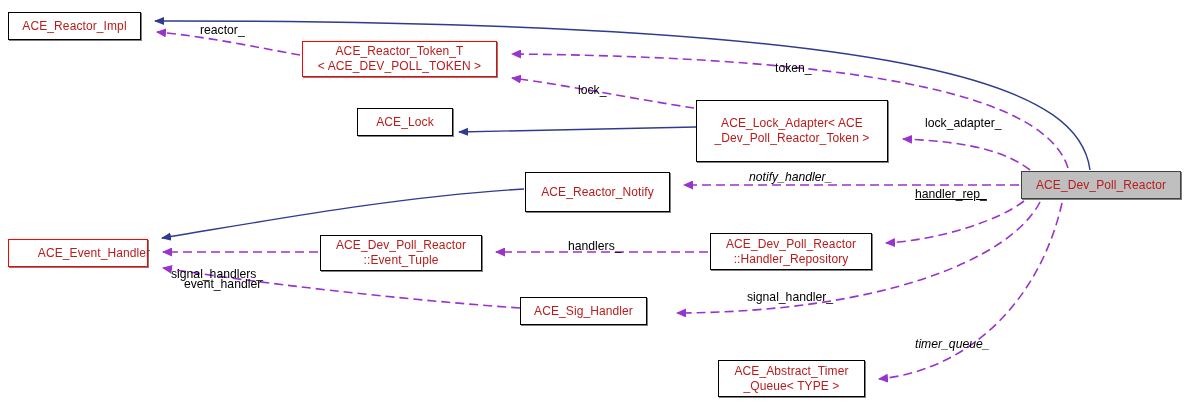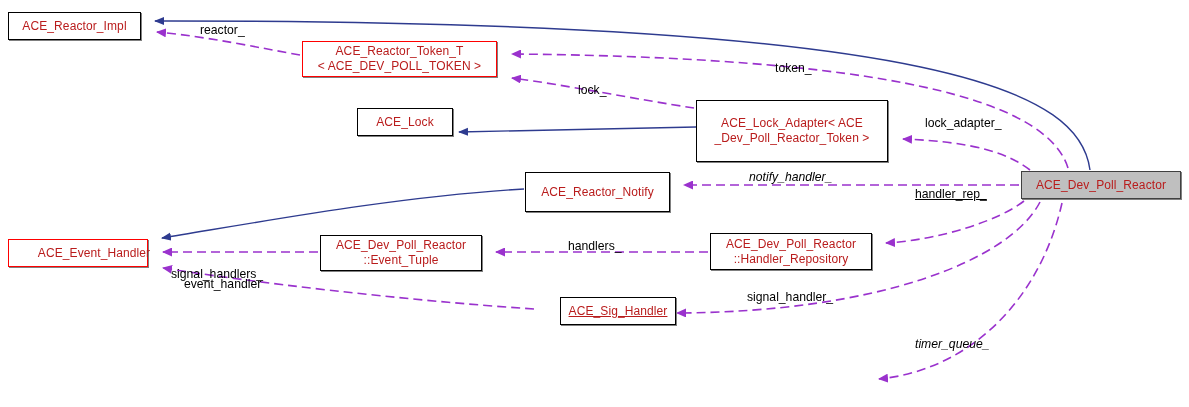--- a/index.html
+++ b/index.html
@@ -115,22 +115,24 @@
   <div class="node highlight" style="left:1021px;top:171px;width:160px;height:28px;">ACE_Dev_Poll_Reactor</div>
 
   <div class="node red" style="left:8px;top:239px;width:140px;height:28px;padding-left:32px;">ACE_Event_Handler</div>
 
   <div class="node" style="left:320px;top:235px;width:162px;height:36px;">ACE_Dev_Poll_Reactor
 ::Event_Tuple</div>
 
   <div class="node" style="left:710px;top:233px;width:162px;height:37px;">ACE_Dev_Poll_Reactor
 ::Handler_Repository</div>
 
-  <div class="node" style="left:560px;top:297px;width:116px;height:28px;text-decoration:underline;">ACE_Sig_Handler</div>
+  <div class="node" style="left:520px;top:297px;width:127px;height:28px;">ACE_Sig_Handler</div>
 
+  <div class="node" style="left:718px;top:360px;width:147px;height:37px;">ACE_Abstract_Timer
+_Queue&lt; TYPE &gt;</div>
 
   <div class="edge-label" style="left:200px;top:24px;">reactor_</div>
   <div class="edge-label" style="left:775px;top:52px;margin-top:10px;">token_</div>
   <div class="edge-label" style="left:578px;top:72px;margin-top:12px;">lock_</div>
   <div class="edge-label" style="left:915px;top:117px;padding-left:10px;">lock_adapter_</div>
   <div class="edge-label" style="left:749px;top:171px;font-style:italic;">notify_handler_</div>
   <div class="edge-label" style="left:915px;top:188px;text-decoration:underline;">handler_rep_</div>
   <div class="edge-label" style="left:184px;top:242px;margin-top:36px;">event_handler</div>
   <div class="edge-label" style="left:568px;top:240px;">handlers_</div>
   <div class="edge-label" style="left:171px;top:257px;margin-top:11px;">signal_handlers_</div>

